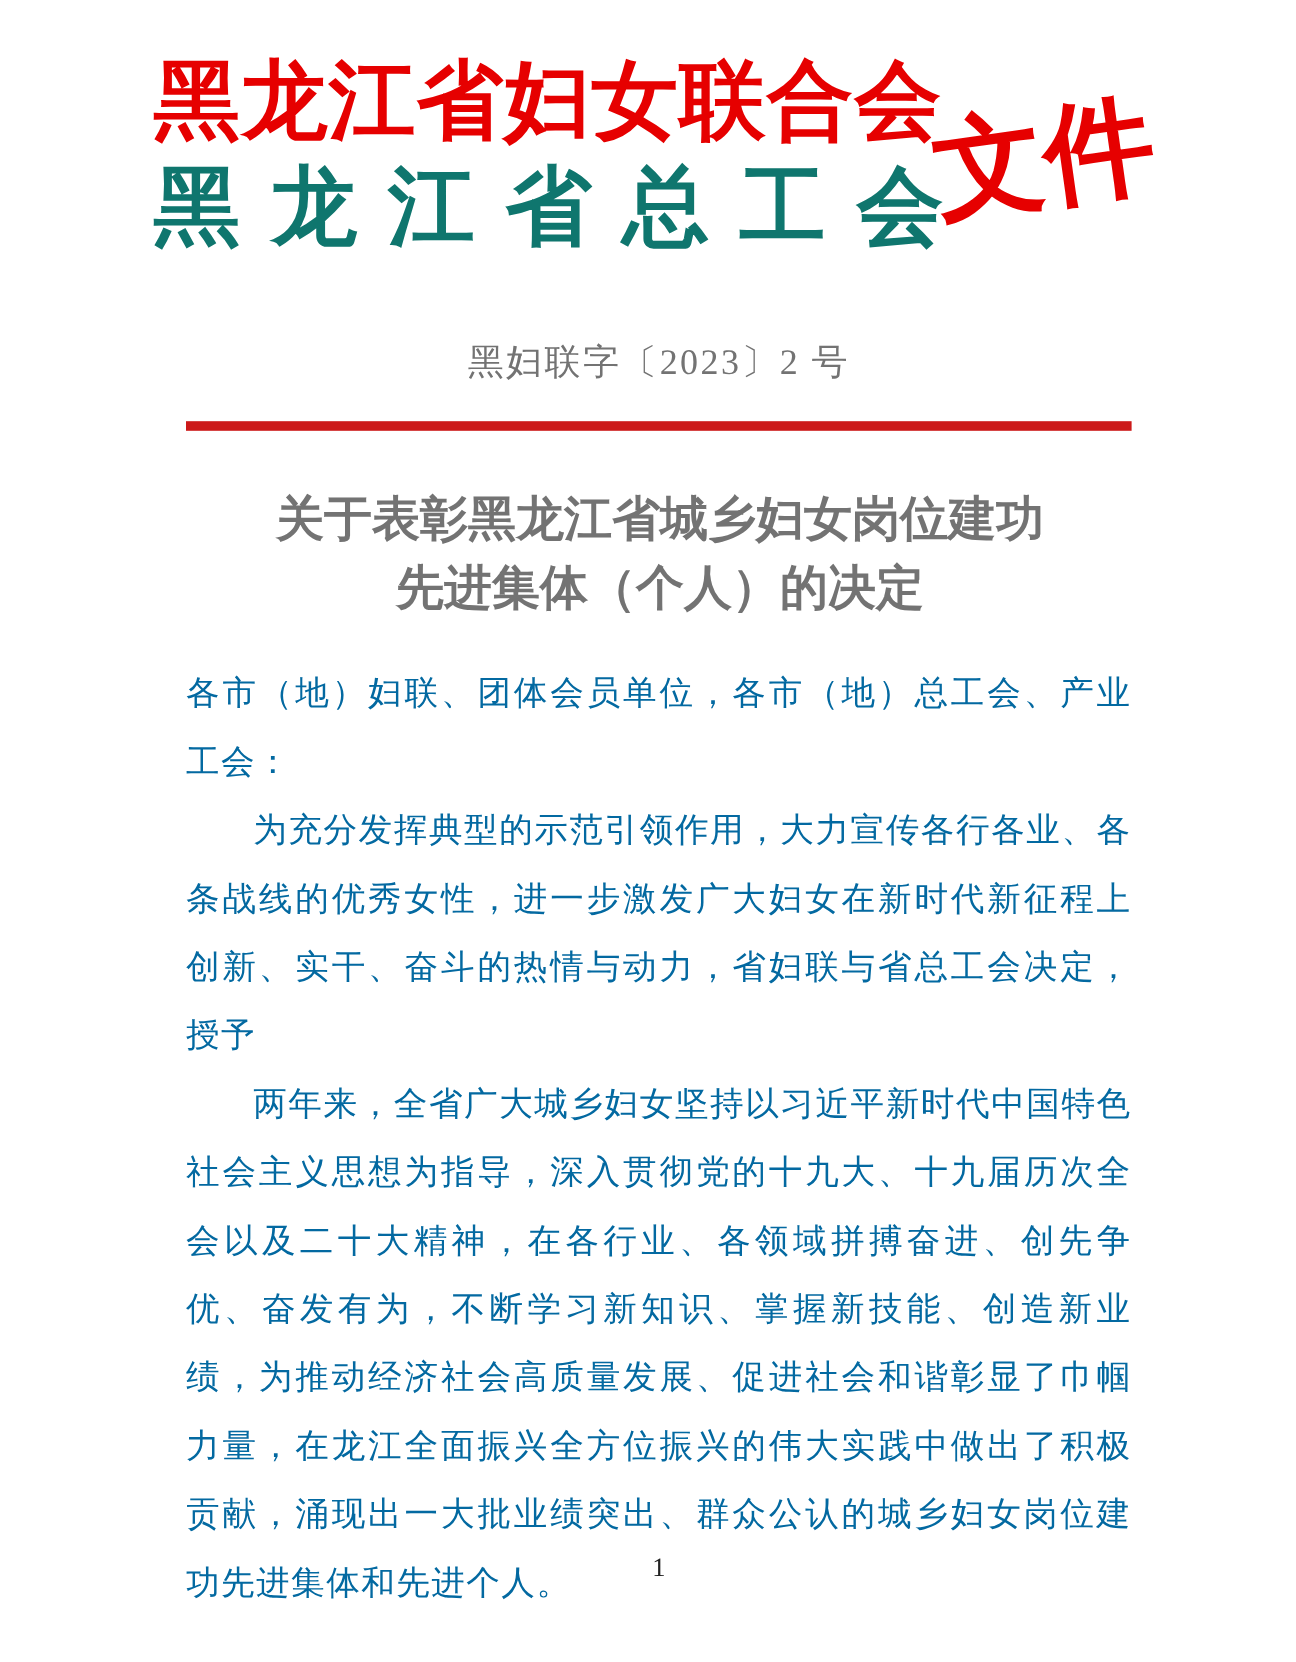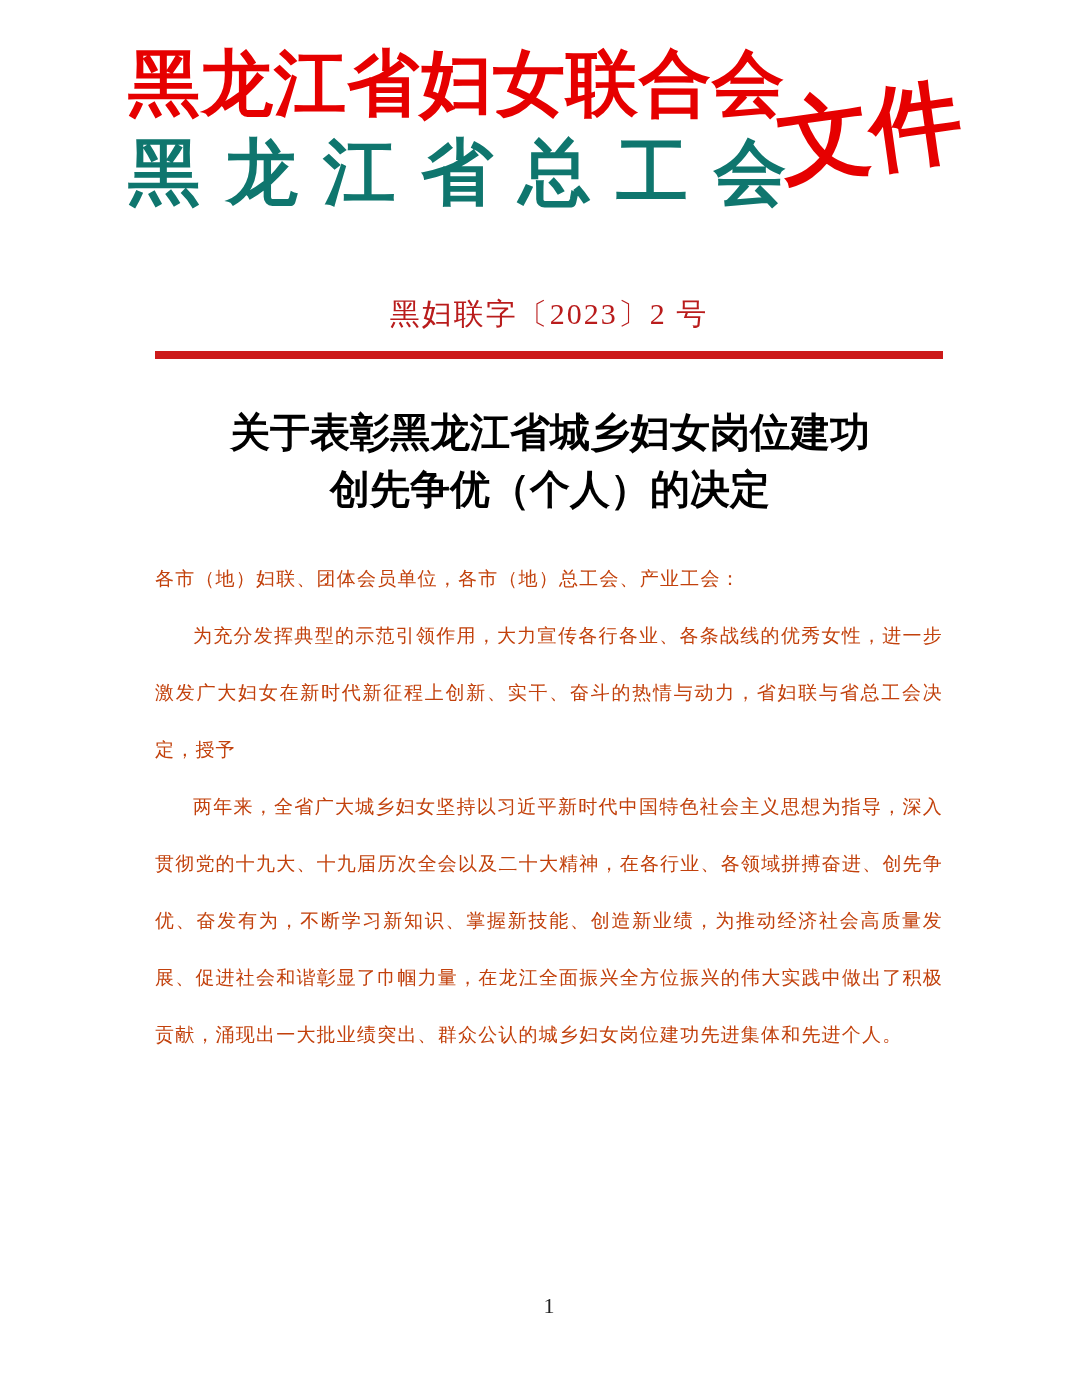--- a/index.html
+++ b/index.html
@@ -56,55 +56,54 @@
   }
   
   .doc-number {
     position: absolute;
     left: 155px;
     top: 282px;
     width: 788px;
     text-align: center;
     font-size: 30px;
     letter-spacing: 2px;
-    color: #b91c1c;
-    margin-top: 12px;
+    color: #737373;
   }
   
   .red-line {
     position: absolute;
     left: 155px;
     top: 351px;
     width: 788px;
     height: 8px;
     background: #cc1a1a;
   }
   
   .title {
     position: absolute;
     left: 96px;
     top: 404px;
     width: 908px;
     text-align: center;
     font-size: 40px;
     font-weight: bold;
-    color: #000000;
+    color: #737373;
     line-height: 57px;
   }
   
   .body-text {
     position: absolute;
     left: 155px;
     top: 550px;
     width: 788px;
-    font-size: 19px;
+    font-size: 28px;
     line-height: 57px;
     letter-spacing: 1.2px;
     text-align: justify;
-    color: #c2410c;
+    color: #0369a1;
   }
   .body-text p {
     margin: 0;
   }
   .body-text p.indent {
     text-indent: 2em;
   }
   
   .page-number {
     position: absolute;
@@ -127,21 +126,21 @@
   </div>
 
   <div class="wenjian">文件</div>
 
   <div class="doc-number">黑妇联字〔2023〕2 号</div>
 
   <div class="red-line"></div>
 
   <div class="title">
     <div>关于表彰黑龙江省城乡妇女岗位建功</div>
-    <div>创先争优（个人）的决定</div>
+    <div>先进集体（个人）的决定</div>
   </div>
 
   <div class="body-text">
     <p>各市（地）妇联、团体会员单位，各市（地）总工会、产业工会：</p>
     <p class="indent">为充分发挥典型的示范引领作用，大力宣传各行各业、各条战线的优秀女性，进一步激发广大妇女在新时代新征程上创新、实干、奋斗的热情与动力，省妇联与省总工会决定，授予</p>
     <p class="indent">两年来，全省广大城乡妇女坚持以习近平新时代中国特色社会主义思想为指导，深入贯彻党的十九大、十九届历次全会以及二十大精神，在各行业、各领域拼搏奋进、创先争优、奋发有为，不断学习新知识、掌握新技能、创造新业绩，为推动经济社会高质量发展、促进社会和谐彰显了巾帼力量，在龙江全面振兴全方位振兴的伟大实践中做出了积极贡献，涌现出一大批业绩突出、群众公认的城乡妇女岗位建功先进集体和先进个人。</p>
   </div>
 
   <div class="page-number">1</div>
 

